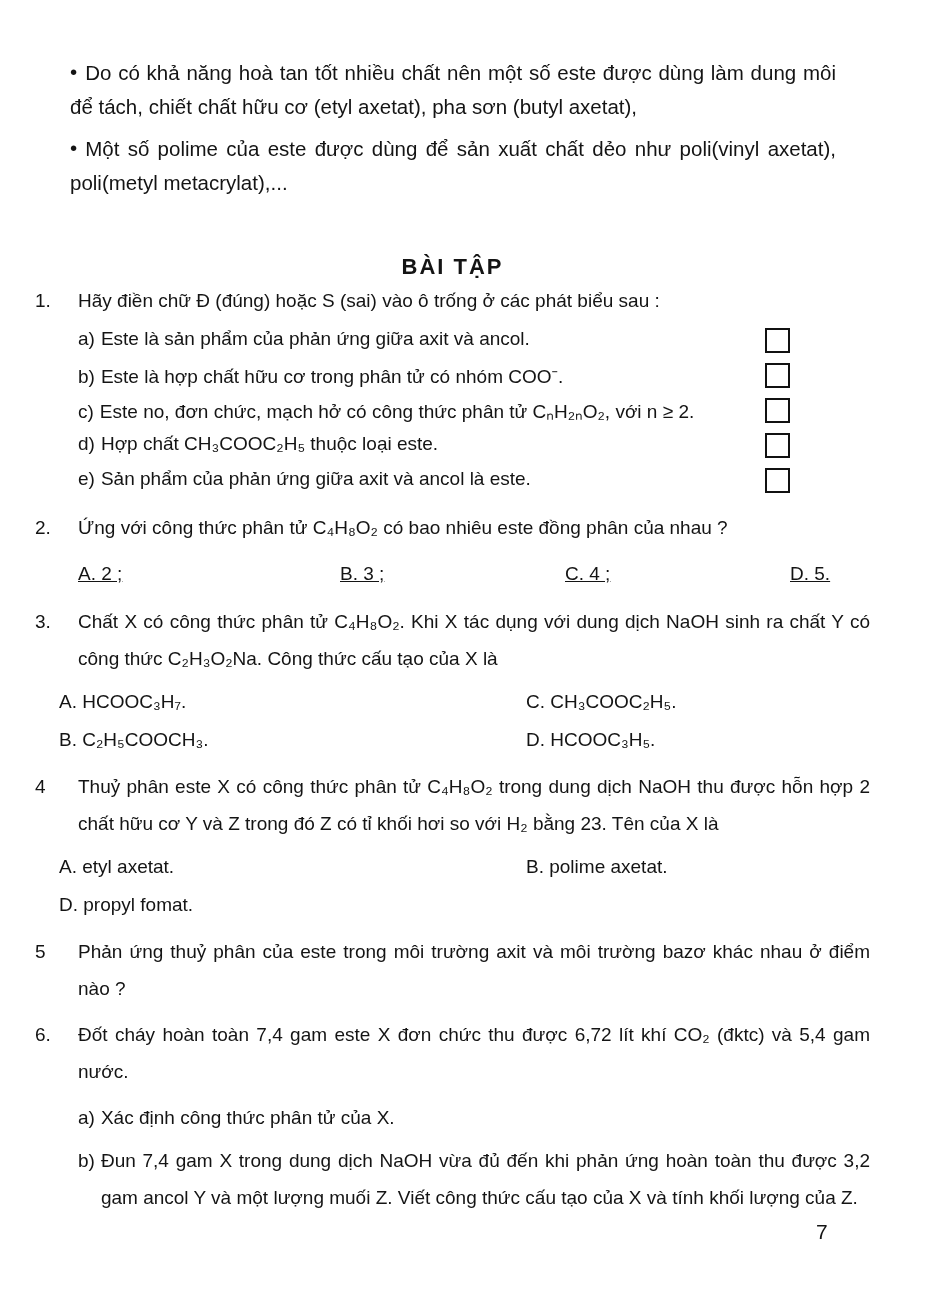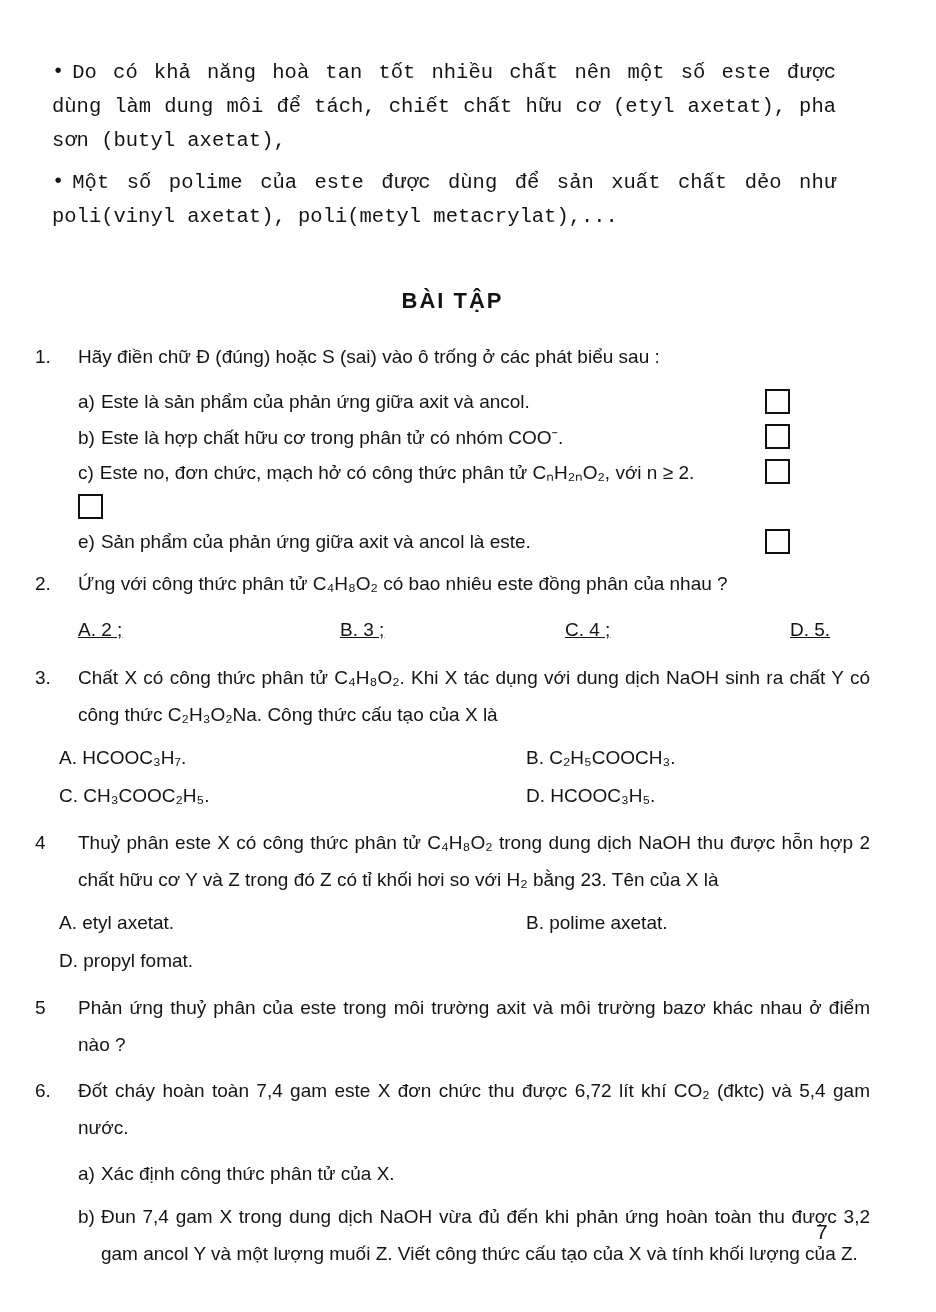--- a/index.html
+++ b/index.html
@@ -3,37 +3,37 @@
 <meta charset="utf-8">
 <style>
   html,body{margin:0;padding:0;background:#e8e8e8;}
   .page{
     width:936px;height:1312px;background:#ffffff;position:relative;
     color:#141414;box-sizing:border-box;overflow:hidden;
     font-family:"Liberation Sans",sans-serif;
   }
   
   .intro{
-    padding:56px 100px 0 52px;
-    font-family:Liberation Mono, monospace;
+    padding:56px 100px 0 70px;
+    font-family:Liberation Sans, sans-serif;
     font-size:20.5px;line-height:34px;text-align:justify;
   }
   .intro p{margin:0 0 8px 0;}
   .bullet{display:inline-block;margin-right:8px;transform:translateY(-1px);}
   
   .exercises{padding:0 66px 0 35px;font-size:19px;}
   .heading{
     text-align:center;font-weight:bold;font-size:22px;letter-spacing:2px;
-    margin:54px 0 24px 0;
+    margin:54px 0 2px 0;
   }
   .question{display:grid;grid-template-columns:43px 1fr;margin-bottom:9px;}
   .qnum{line-height:37px;}
   .qtext{line-height:37px;text-align:justify;margin:0;}
   .statements{margin-left:43px;margin-bottom:6px;width:712px;}
-  .statement{display:flex;align-items:center;height:35px;}
+  .statement{display:flex;height:35px;}
   .statement .stext{flex:1 1 auto;}
   .slabel{margin-right:6px;}
   .checkbox{
     width:25px;height:25px;border:2px solid #111;box-sizing:border-box;
     flex:0 0 auto;background:#fff;
   }
   .opts4{
     margin-left:43px;display:grid;
     grid-template-columns:262px 225px 225px 1fr;
     line-height:38px;margin-bottom:10px;text-decoration:underline;
@@ -72,20 +72,21 @@
       </div>
       <div class="statement">
         <span class="stext"><span class="slabel">b)</span><span>Este là hợp chất hữu cơ trong phân tử có nhóm COO⁻.</span></span>
         <span class="checkbox"></span>
       </div>
       <div class="statement">
         <span class="stext"><span class="slabel">c)</span><span>Este no, đơn chức, mạch hở có công thức phân tử CₙH₂ₙO₂, với n ≥ 2.</span></span>
         <span class="checkbox"></span>
       </div>
       <div class="statement">
+        <span class="stext"><span class="slabel">d)</span><span>Hợp chất CH₃COOC₂H₅ thuộc loại este.</span></span>
         <span class="checkbox"></span>
       </div>
       <div class="statement">
         <span class="stext"><span class="slabel">e)</span><span>Sản phẩm của phản ứng giữa axit và ancol là este.</span></span>
         <span class="checkbox"></span>
       </div>
     </div>
 
     <div class="question">
       <span class="qnum">2.</span>
@@ -97,22 +98,22 @@
       <span>C. 4 ;</span>
       <span>D. 5.</span>
     </div>
 
     <div class="question">
       <span class="qnum">3.</span>
       <p class="qtext">Chất X có công thức phân tử C₄H₈O₂. Khi X tác dụng với dung dịch NaOH sinh ra chất Y có công thức C₂H₃O₂Na. Công thức cấu tạo của X là</p>
     </div>
     <div class="opts2">
       <span>A. HCOOC₃H₇.</span>
+      <span>C. CH₃COOC₂H₅.</span>
       <span>B. C₂H₅COOCH₃.</span>
-      <span>C. CH₃COOC₂H₅.</span>
       <span>D. HCOOC₃H₅.</span>
     </div>
 
     <div class="question">
       <span class="qnum">4</span>
       <p class="qtext">Thuỷ phân este X có công thức phân tử C₄H₈O₂ trong dung dịch NaOH thu được hỗn hợp 2 chất hữu cơ Y và Z trong đó Z có tỉ khối hơi so với H₂ bằng 23. Tên của X là</p>
     </div>
     <div class="opts2">
       <span>A. etyl axetat.</span>
       <span>B. polime axetat.</span>

